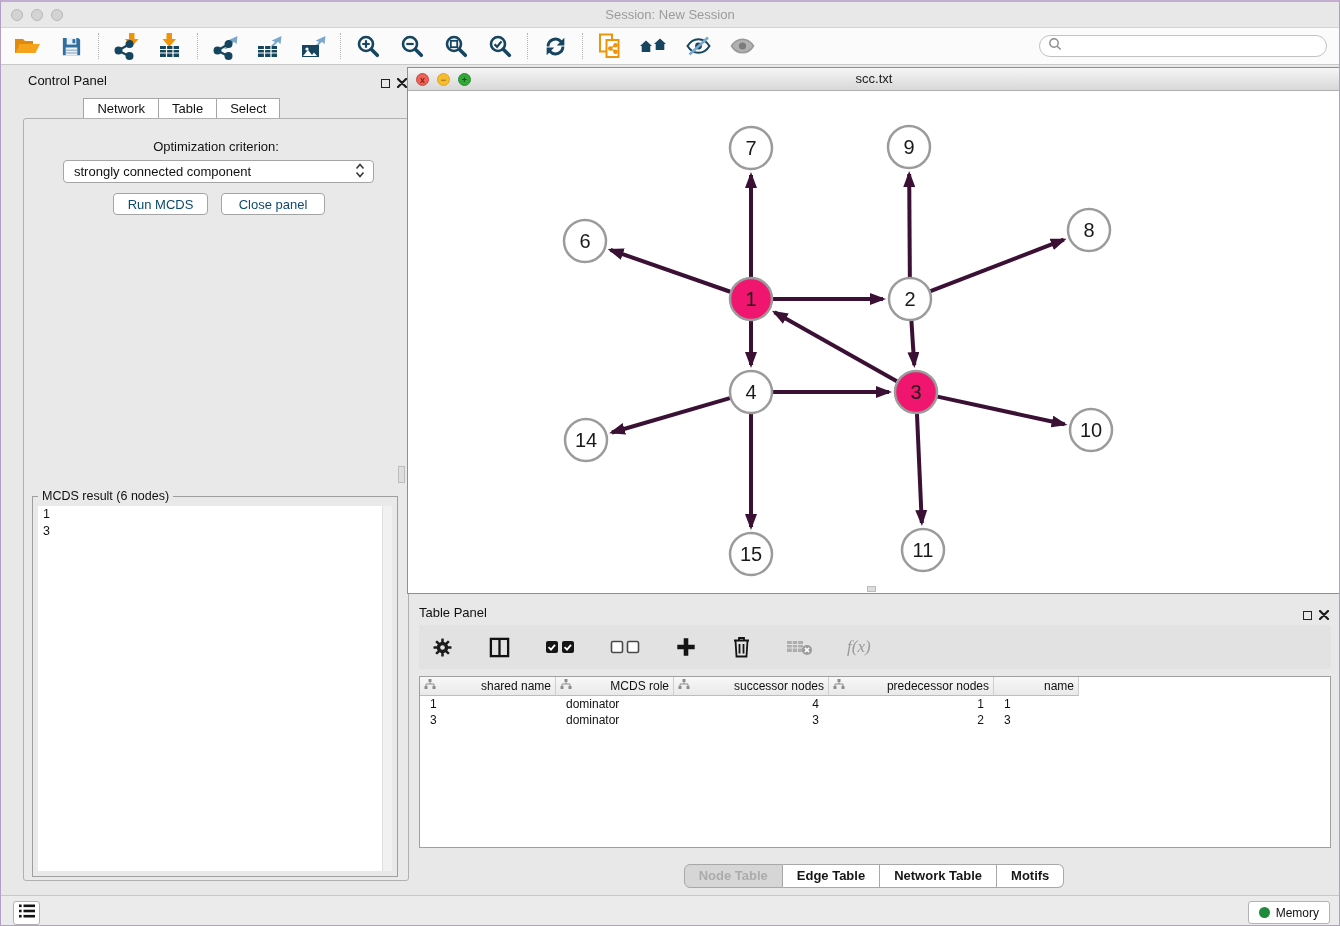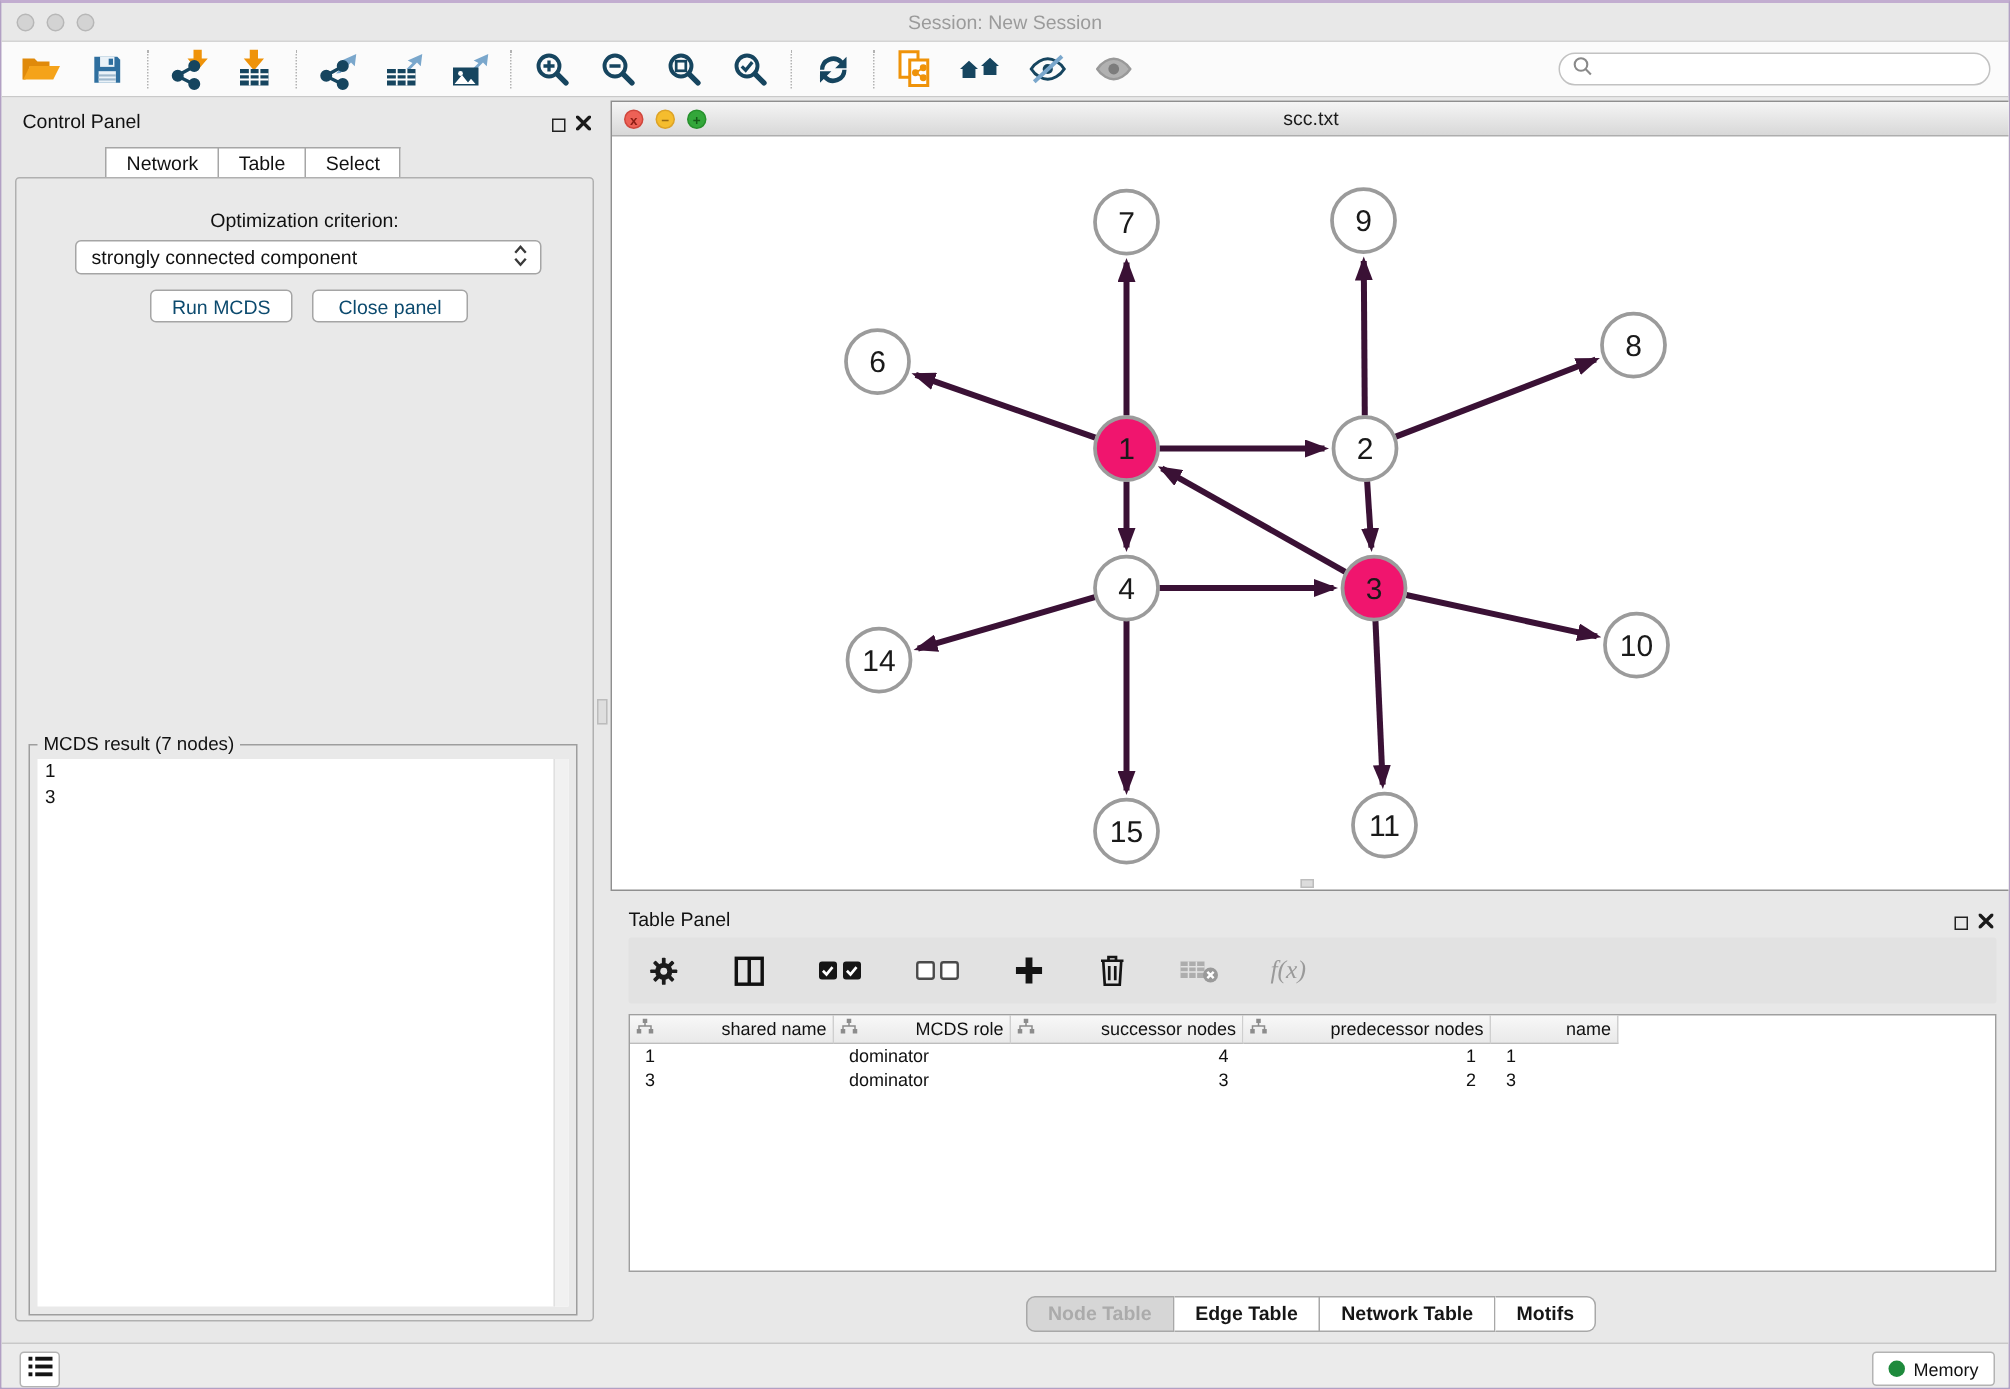--- a/index.html
+++ b/index.html
@@ -22,21 +22,21 @@
   .tb-sep { width:1px; height:26px; border-left:1px dotted #b3b3b3; margin:0 9px; }
   .tb-btn { width:36px; height:30px; display:flex; align-items:center; justify-content:center; cursor:default; }
   .searchbox { margin-left:auto; margin-right:12px; width:288px; height:22px; border:1px solid #c2c2c2;
                border-radius:12px; background:#fff; display:flex; align-items:center; padding:0 8px; }
   .searchbox input { border:none; outline:none; flex:1; font-size:12px; background:transparent; margin-left:5px; }
 
   
   .main { position:absolute; left:0; top:63px; width:1340px; height:830px; background:#e8e8e8; }
 
   
-  .cpanel { position:absolute; left:4px; top:0; width:396px; height:830px; }
+  .cpanel { position:absolute; left:17px; top:0; width:396px; height:830px; }
   .panel-head { position:absolute; left:0; top:0; width:100%; height:24px; }
   .panel-head .ptitle { position:absolute; left:10px; top:8px; font-size:13px; color:#111; }
   .panel-btns { position:absolute; right:7px; top:9px; display:flex; gap:7px; align-items:center; }
   .float-ic { width:9px; height:9px; border:1.6px solid #222; display:inline-block; }
   .cp-tabs { position:absolute; top:33px; left:0; width:100%; display:flex; justify-content:center; }
   .cp-tab { font-size:13px; color:#111; background:#fff; border:1px solid #a6a6a6; border-left:none;
             padding:3px 13px; line-height:14px; }
   .cp-tab:first-child { border-left:1px solid #a6a6a6; }
   .cp-tab.active { background:#f1f1f1; color:#0f766e; border:1px solid #b5b5b5; border-radius:4px; margin-left:2px;margin-top:40px; }
   .cp-body { position:absolute; left:5px; right:5px; top:53px; bottom:14px; background:#e9e9e9;
@@ -313,21 +313,21 @@
           <span class="dd-val">strongly connected component</span>
           <span>
             <svg width="10" height="15" viewBox="0 0 10 15">
                 <path d="M1.5 5.5L5 1.5l3.5 4M1.5 9.5L5 13.5l3.5-4" stroke="#3a3a3a" stroke-width="1.6" fill="none"></path>
               </svg>
           </span>
         </div>
         <button class="btn run-btn">Run MCDS</button>
         <button class="btn closep-btn">Close panel</button>
         <div class="result-box">
-          <span class="result-legend">MCDS result (7 nodes)</span>
+          <span class="result-legend">MCDS result (6 nodes)</span>
           <div class="result-inner">
             <div id="result-lines">
                 <div class="result-line">1</div>
                 <div class="result-line">3</div>
               </div>
             <div class="result-scroll"></div>
           </div>
         </div>
       </div>
     </div>

